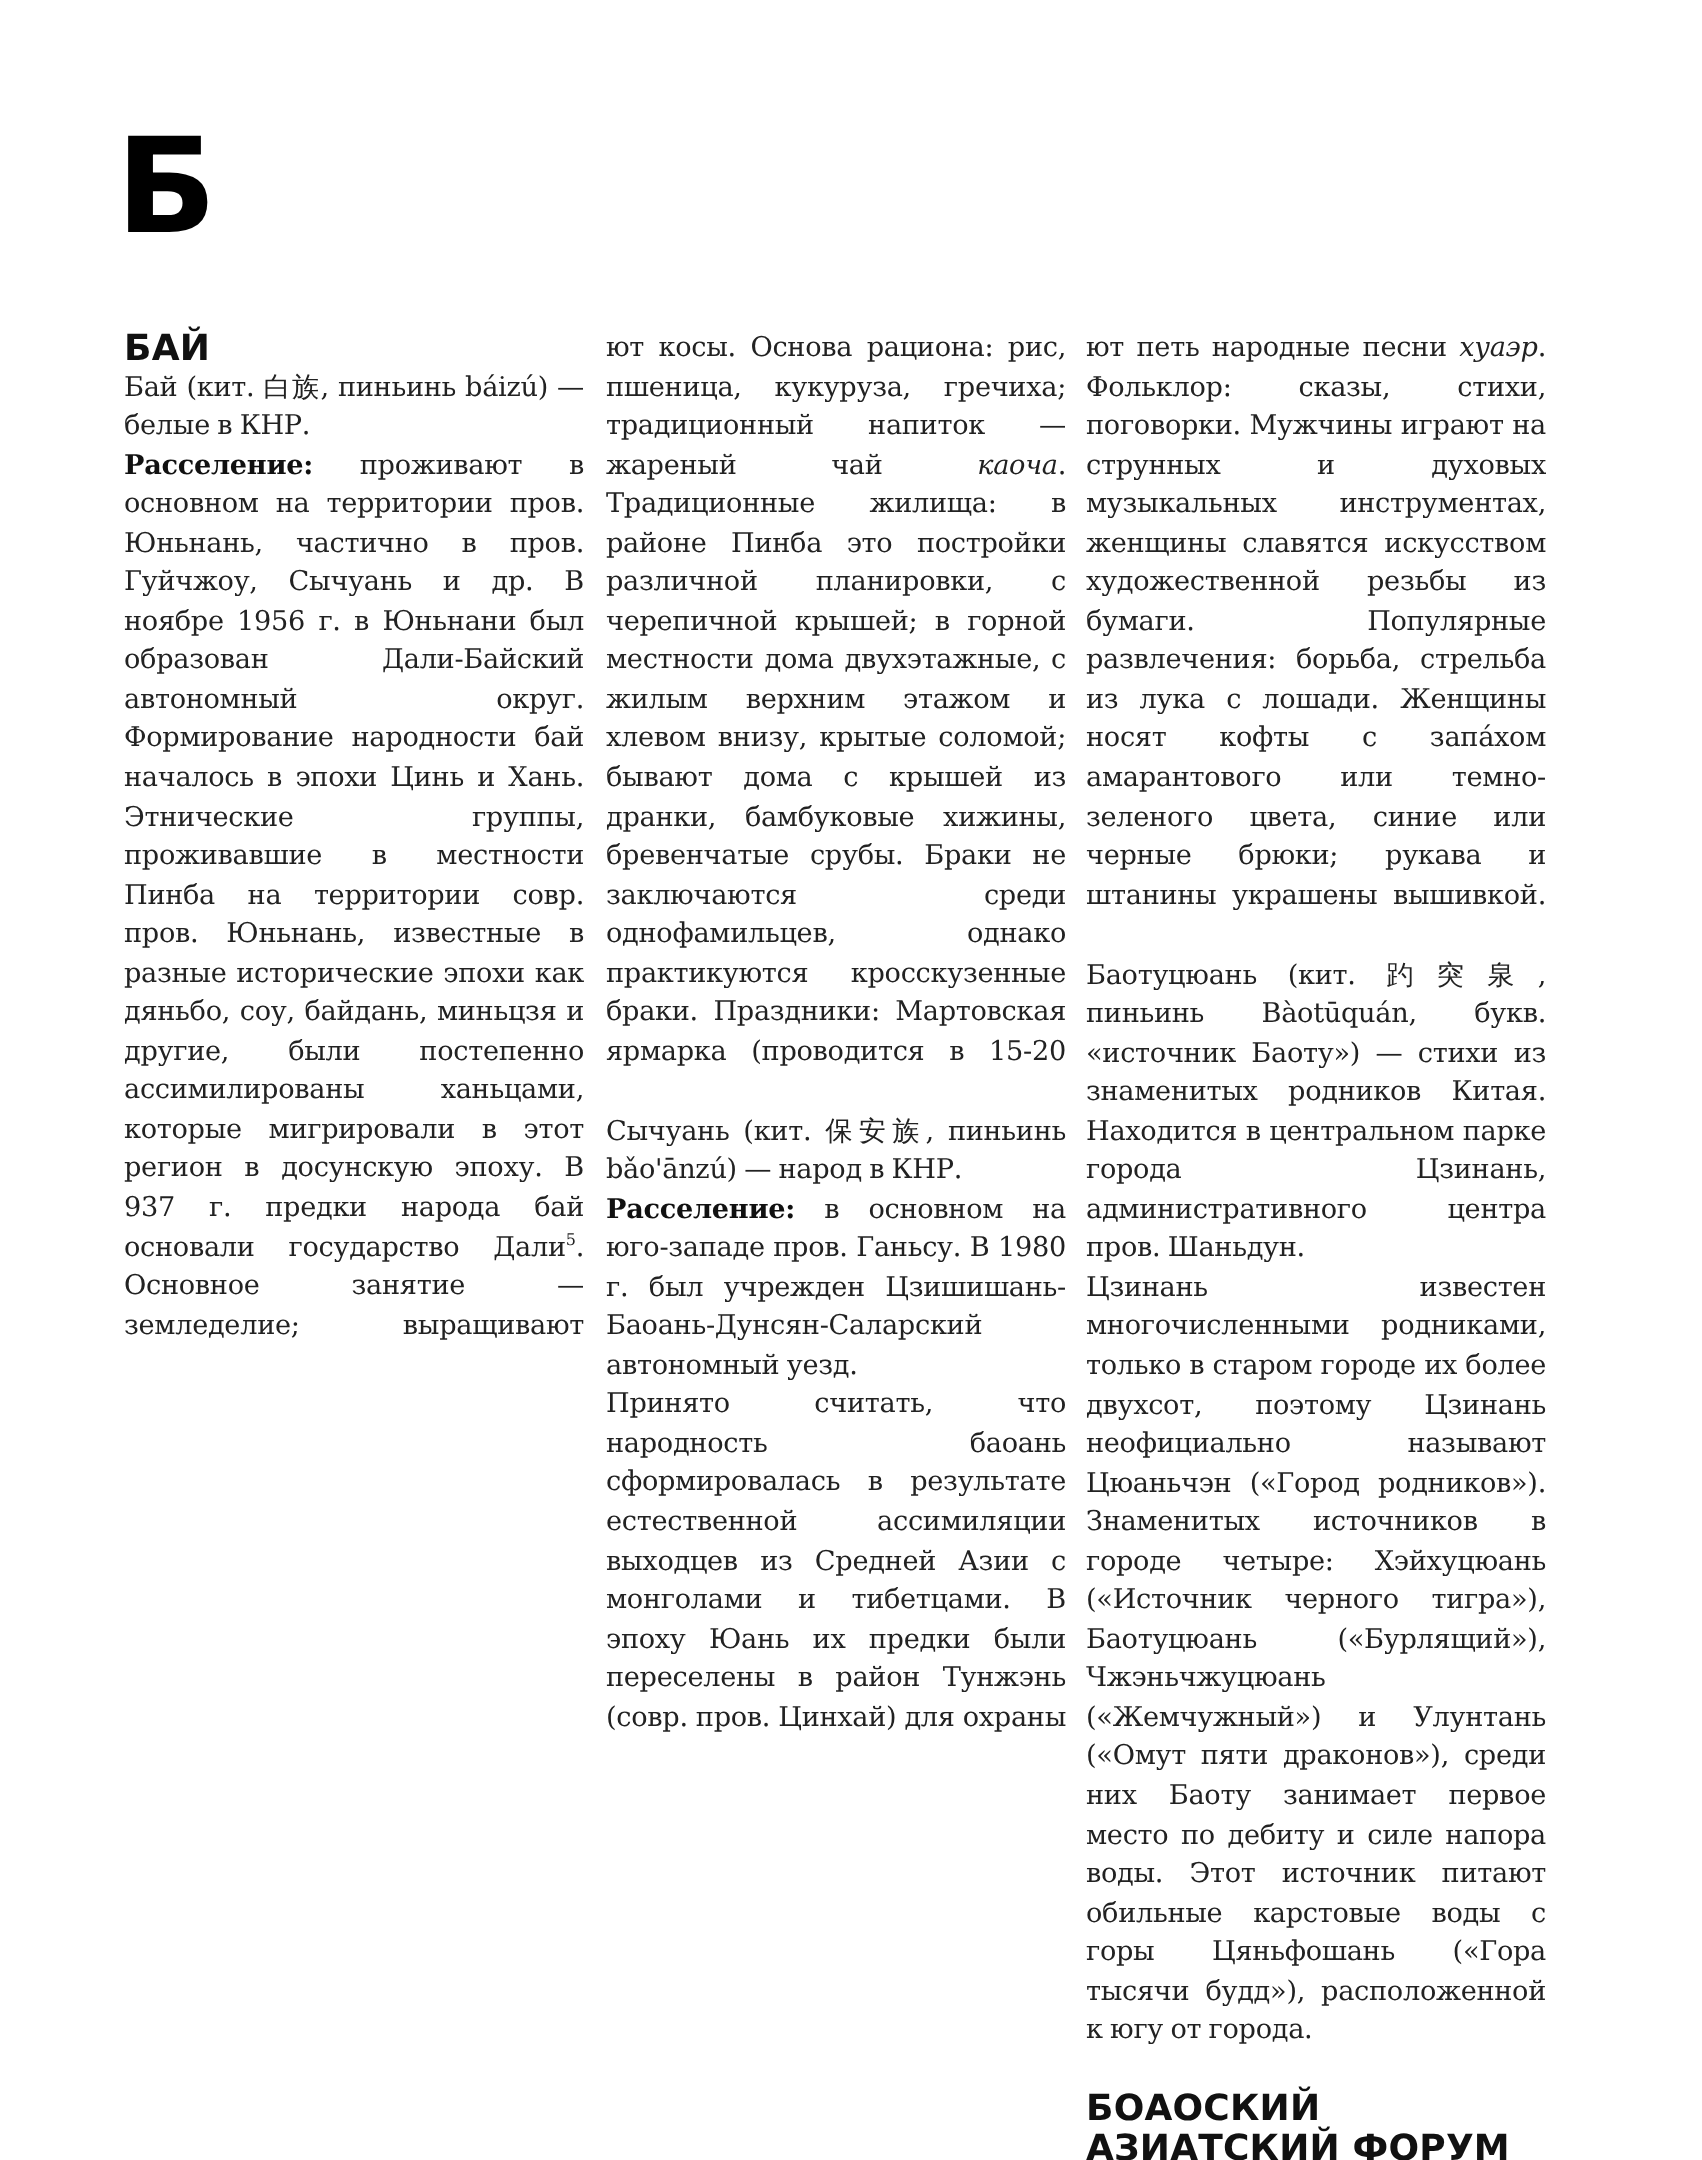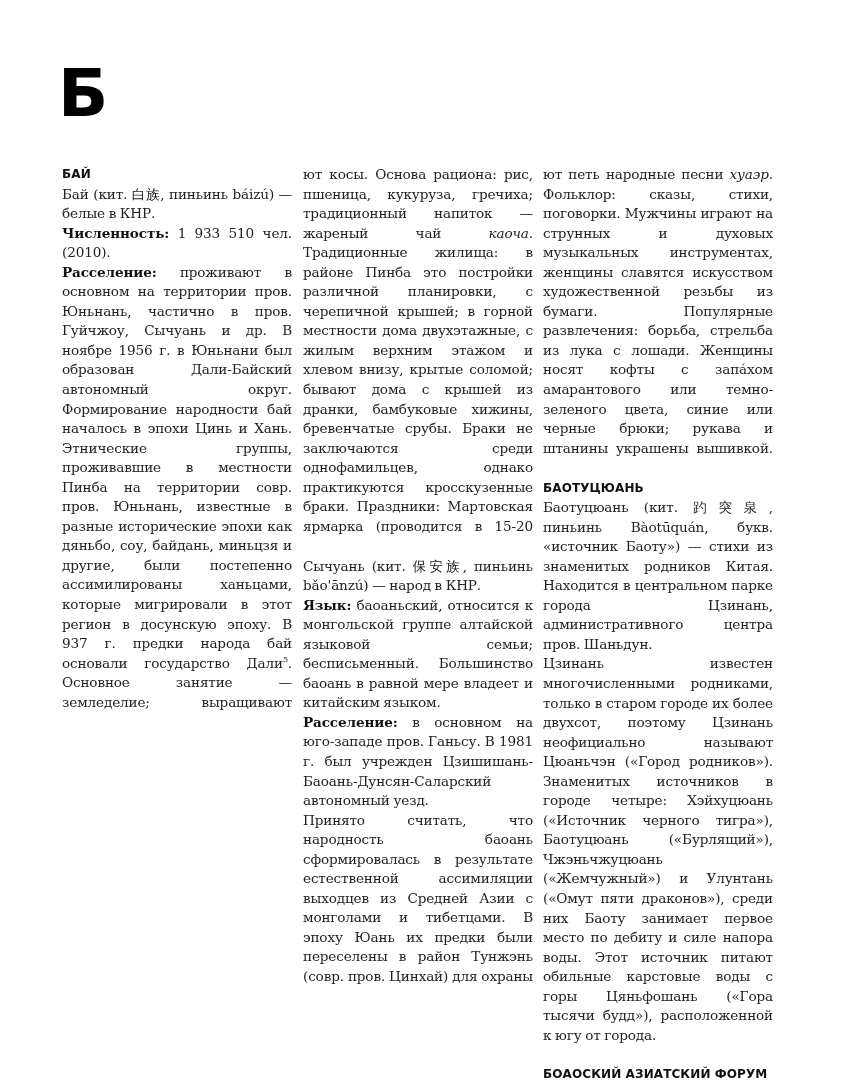--- a/index.html
+++ b/index.html
@@ -18,60 +18,57 @@
   .col1 { left: 0; }
   .col2 { left: 241px; }
   .col3 { left: 481px; }
   p {
     margin: 0; font-size: 13.6px; line-height: 19.55px;
     text-align: justify; letter-spacing: -0.15px; word-spacing: -0.5px;
     hyphens: manual;
   }
   .hd {
     font-family: "DejaVu Sans", "Liberation Sans", sans-serif;
-    font-weight: bold; font-size: 12px; line-height: 19.55px;
+    font-weight: bold; font-size: 18px; line-height: 19.55px;
     margin: 0; color: #111; letter-spacing: 0.1px;
   }
   .gap { height: 19.5px; }
   .lbl { font-weight: bold; color: #111; }
   em { font-style: italic; }
   sup { font-size: 8px; line-height: 0; }
 </style>
 </head>
 <body>
 
 <div class="big-letter">Б</div>
 
 <div class="columns">
 
   <div class="col col1">
     <div class="hd">БАЙ</div>
     <p>Бай (кит. 白族, пиньинь báizú) — белые в КНР.</p>
-    <p><span class="lbl">Численность:</span> <span>1 933 510 чел. (2010).</span></p>
     <p style="height:450px; overflow:hidden;"><span class="lbl">Расселение:</span> <span>проживают в основном на территории пров. Юньнань, частично в пров. Гуйчжоу, Сычуань и др. В ноябре 1956 г. в Юньнани был образован Дали-Байский автономный округ. Формирование народности бай началось в эпохи Цинь и Хань. Этнические группы, проживавшие в местности Пинба на территории совр. пров. Юньнань, известные в разные исторические эпохи как дяньбо, соу, байдань, миньцзя и другие, были постепенно ассимилированы ханьцами, которые мигрировали в этот регион в досунскую эпоху. В 937 г. предки народа бай основали государство Дали</span><sup>5</sup><span>. Основное занятие — земледелие; выращивают поливной рис. В Китае и за его пределами известны местные деликатесы — снежная груша из Дали, мандарины из Биньчжоу, прессованный чай </span></p>
   </div>
 
   <div class="col col2">
     <div id="col2-bai" style="height:372px; overflow:hidden; position:relative;">
       <p id="col2-flow" style="position:relative;"><span>ют косы. Основа рациона: рис, пшеница, кукуруза, гречиха; традиционный напиток — жареный чай </span><em>каоча</em><span>. Традиционные жилища: в районе Пинба это постройки различной планировки, с черепичной крышей; в горной местности дома двухэтажные, с жилым верхним этажом и хлевом внизу, крытые соломой; бывают дома с крышей из дранки, бамбуковые хижины, бревенчатые срубы. Браки не заключаются среди однофамильцев, однако практикуются кросскузенные браки. Праздники: Мартовская ярмарка (проводится в 15-20 дни третьего лунного месяца у подножия горы Цаншань к западу от города Дали), Праздник факелов (25 день шестого лунного месяца), весенний праздник Саньюэ (посвящен бодхисаттве Гуаньинь). Принято земное погребение. Религия: буддизм, даосизм; есть традиции поклонения местным божествам.</span></p>
     </div>
     <div class="gap"></div>
     <p>Сычуань (кит. 保安族, пиньинь bǎo'ānzú) — народ в КНР.</p>
-    <p><span class="lbl">Язык:</span> <span>баоаньский, относится к монгольской группе алтайской языковой семьи; бесписьменный. Большинство баоань в равной мере владеет и китайским языком.</span></p>
-    <p><span class="lbl">Расселение:</span> <span>в основном на юго-западе пров. Ганьсу. В 1981 г. был учрежден Цзишишань-Баоань-Дунсян-Саларский автономный уезд.</span></p>
+    <p><span class="lbl">Расселение:</span> <span>в основном на юго-западе пров. Ганьсу. В 1980 г. был учрежден Цзишишань-Баоань-Дунсян-Саларский автономный уезд.</span></p>
     <div style="height:176px; overflow:hidden;">
       <p><span>Принято считать, что народность баоань сформировалась в результате естественной ассимиляции выходцев из Средней Азии с монголами и тибетцами. В эпоху Юань их предки были переселены в район Тунжэнь (совр. пров. Цинхай) для охраны рубежей и колонизации пограничных земель. В начале правления цинского императора Тунчжи (1862–1874) баоань переселились на восток и обосновались в районе горы Цзишишань. Основное занятие — земледелие: выращивают овес, пшеницу, ячмень </span></p>
     </div>
   </div>
 
   <div class="col col3">
     <div style="height:294px; overflow:hidden;">
       <p id="col3-flow"><span>ют петь народные песни </span><em>хуаэр</em><span>. Фольклор: сказы, стихи, поговорки. Мужчины играют на струнных и духовых музыкальных инструментах, женщины славятся искусством художественной резьбы из бумаги. Популярные развлечения: борьба, стрельба из лука с лошади. Женщины носят кофты с запáхом амарантового или темно-зеленого цвета, синие или черные брюки; рукава и штанины украшены вышивкой. Мужчины носят белые рубашки, темные безрукавки, шапочки белого цвета. Основа рациона: пшеница, кукуруза, бобовые. Браки обычно заключаются в мусульманский день </span></p>
     </div>
     <div class="gap"></div>
-    <div class="hd">БАОТУЦЮАНЬ</div>
     <p>Баотуцюань (кит. 趵突泉, пиньинь Bàotūquán, букв. «источник Баоту») — стихи из знаменитых родников Китая. Находится в центральном парке города Цзинань, административного центра пров. Шаньдун.</p>
     <p>Цзинань известен многочисленными родниками, только в старом городе их более двухсот, поэтому Цзинань неофициально называют Цюаньчэн («Город родников»). Знаменитых источников в городе четыре: Хэйхуцюань («Источник черного тигра»), Баотуцюань («Бурлящий»), Чжэньчжуцюань («Жемчужный») и Улунтань («Омут пяти драконов»), среди них Баоту занимает первое место по дебиту и силе напора воды. Этот источник питают обильные карстовые воды с горы Цяньфошань («Гора тысячи будд»), расположенной к югу от города.</p>
     <div class="gap"></div>
     <div class="hd">БОАОСКИЙ АЗИАТСКИЙ ФОРУМ</div>
 
   </div>
 </div>
 
 </body></html>

